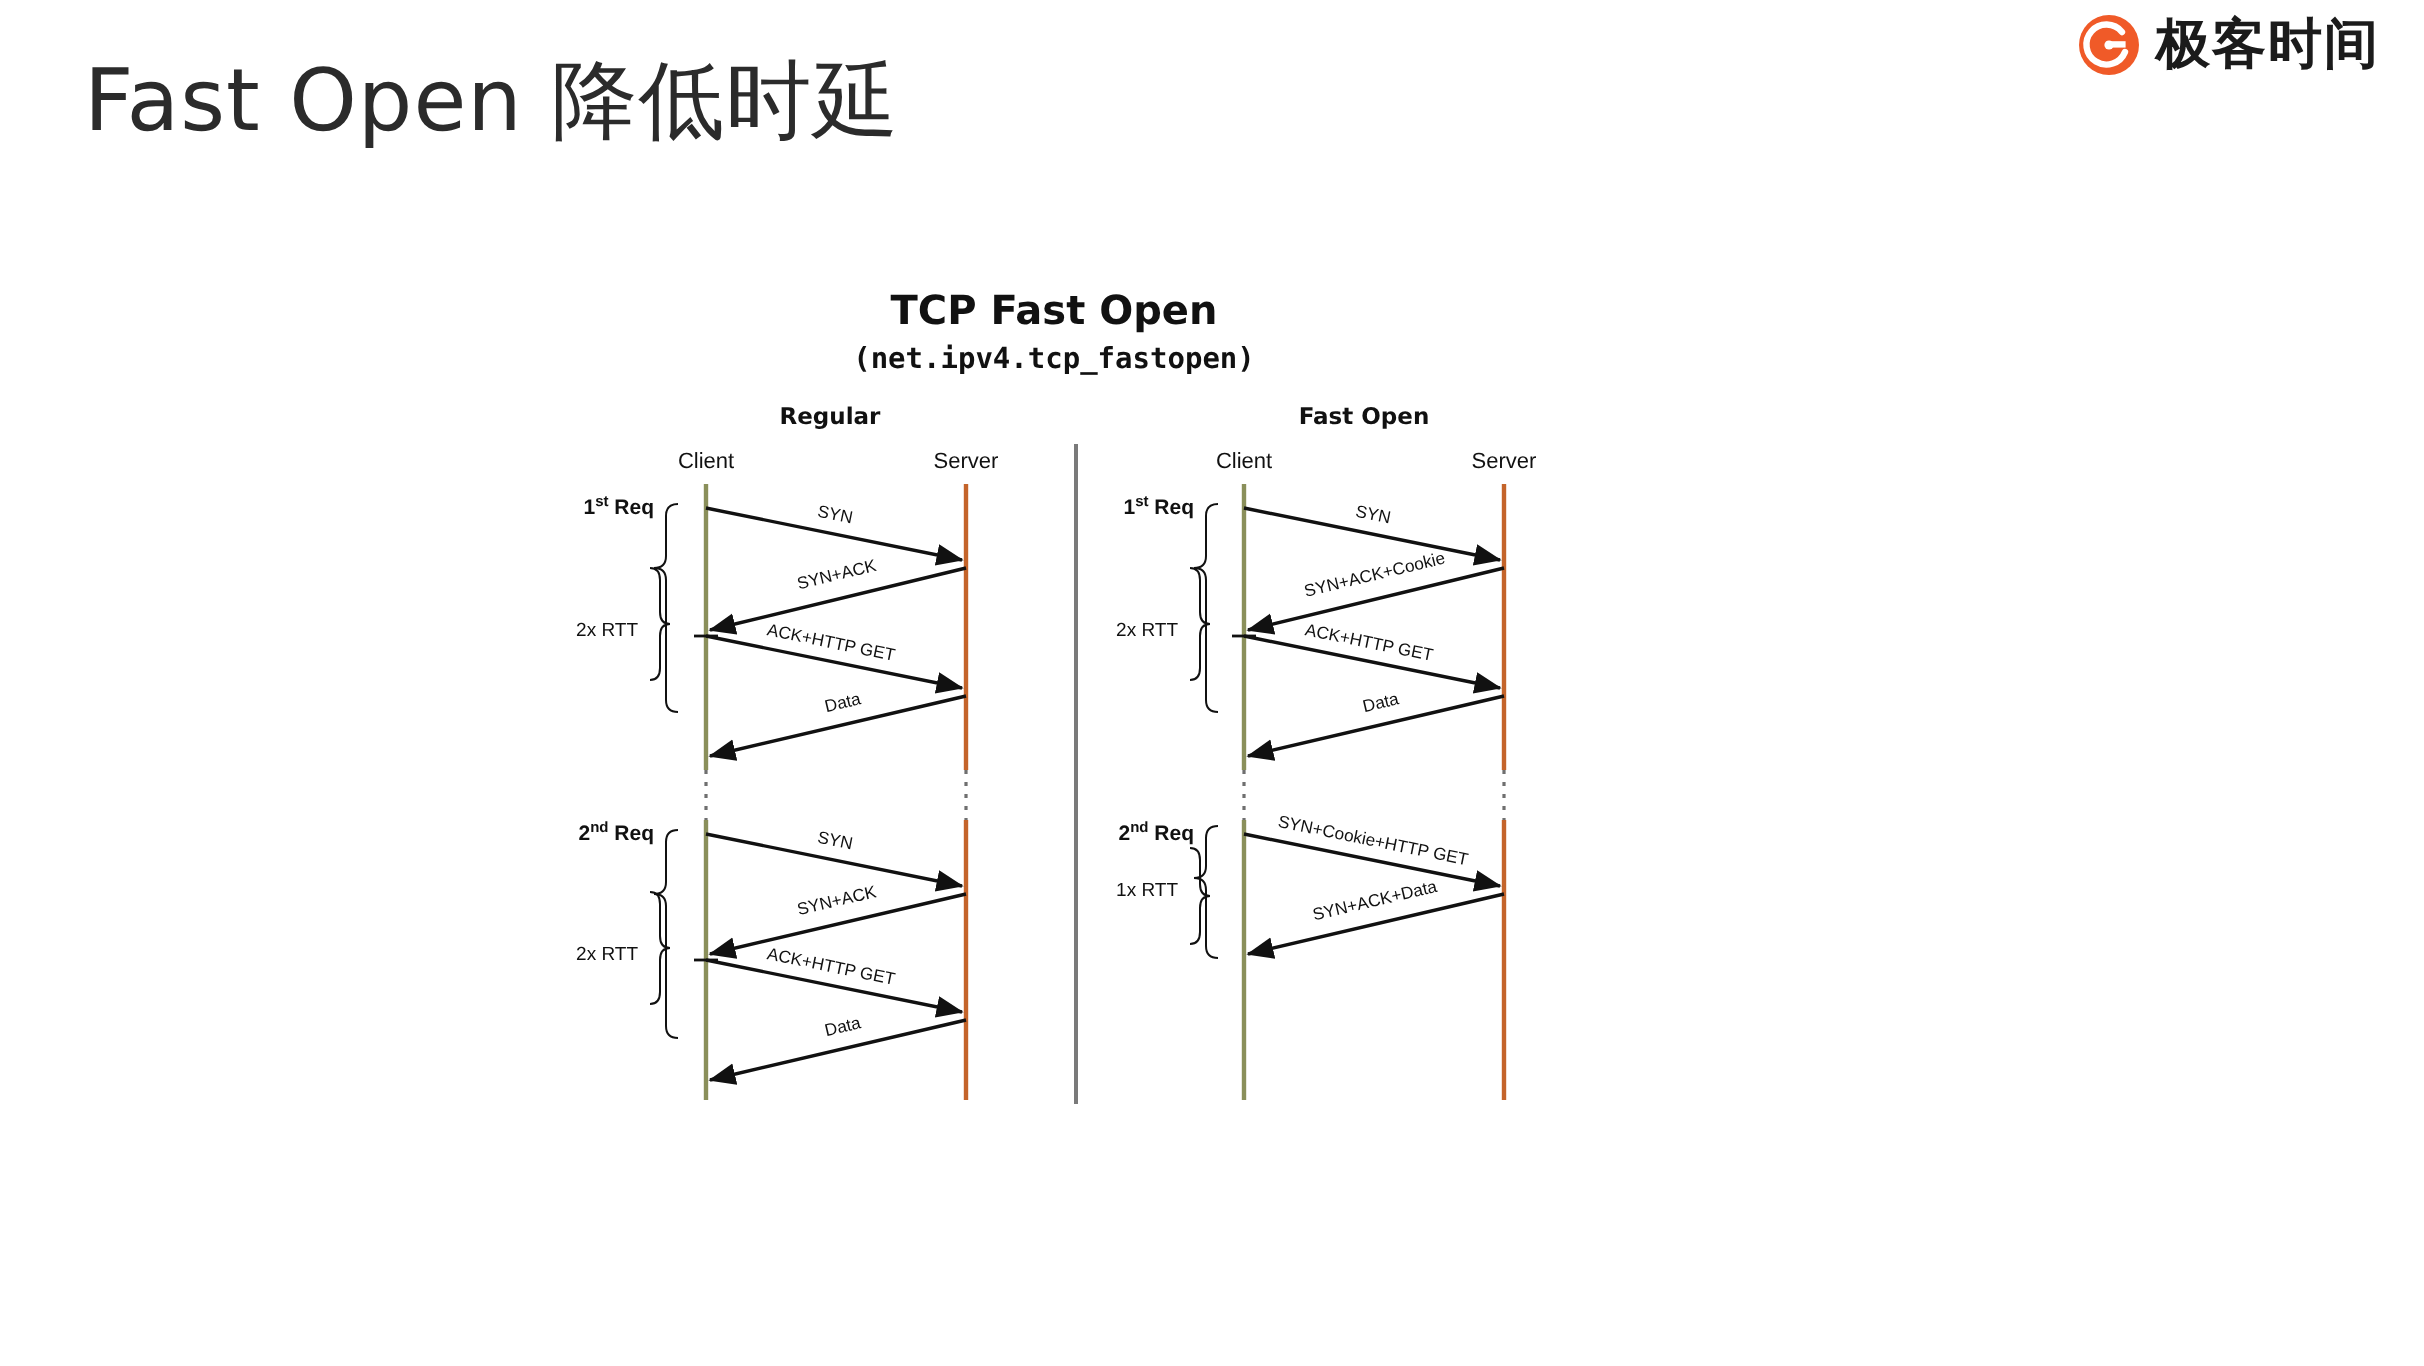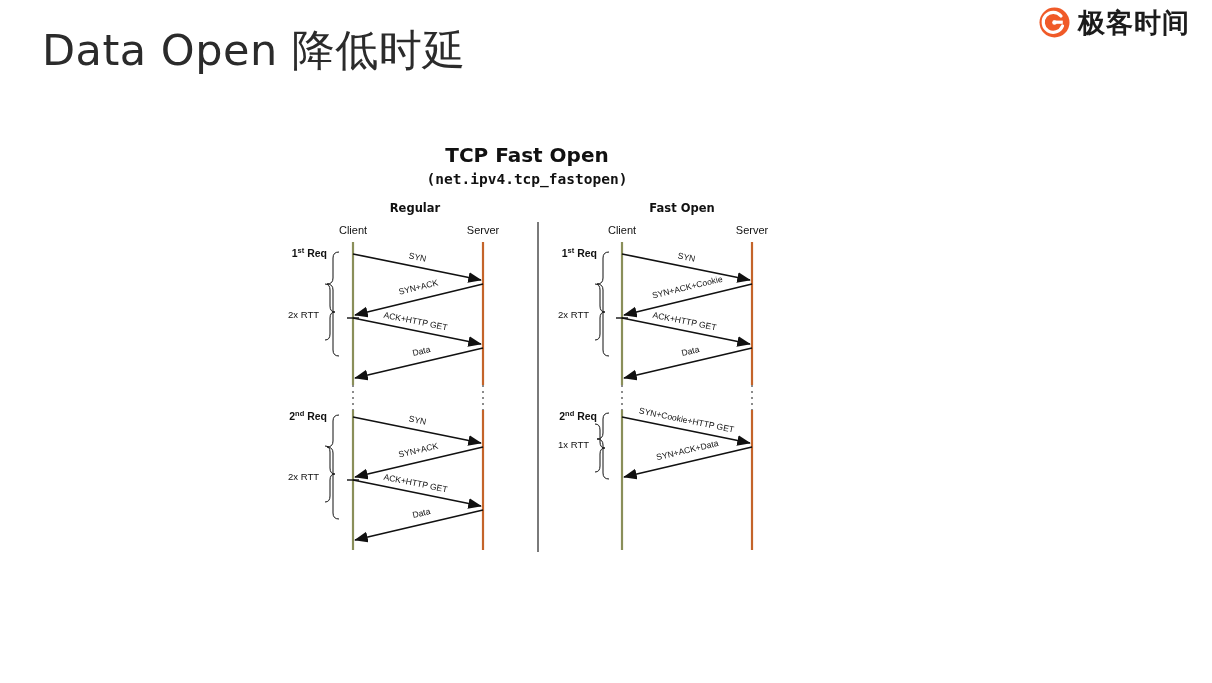--- a/index.html
+++ b/index.html
@@ -119,21 +119,21 @@
       <svg width="33" height="33" viewBox="0 0 33 33">
         <circle cx="16.5" cy="16.5" r="15" fill="#f05a28"></circle>
         <path d="M23 10 A10 10 0 1 0 24.5 20" stroke="#ffffff" stroke-width="3.2" fill="none" stroke-linecap="round"></path>
         <rect x="15.2" y="14.6" width="9.6" height="3.2" fill="#ffffff"></rect>
         <circle cx="16.5" cy="16.5" r="2.3" fill="#ffffff"></circle>
       </svg>
     </span>
     <span class="logo-text">极客时间</span>
   </div>
 
-  <div class="slide-title">Data Open 降低时延</div>
+  <div class="slide-title">Fast Open 降低时延</div>
 
   <div class="figure">
     <svg width="520" height="425" viewBox="0 0 520 425">
 
       <text class="fig-title" x="260" y="30" text-anchor="middle">TCP Fast Open</text>
       <text class="fig-subtitle" x="260" y="52" text-anchor="middle">(net.ipv4.tcp_fastopen)</text>
 
       <text class="col-title" x="148" y="80" text-anchor="middle">Regular</text>
       <text class="col-title" x="415" y="80" text-anchor="middle">Fast Open</text>
 

